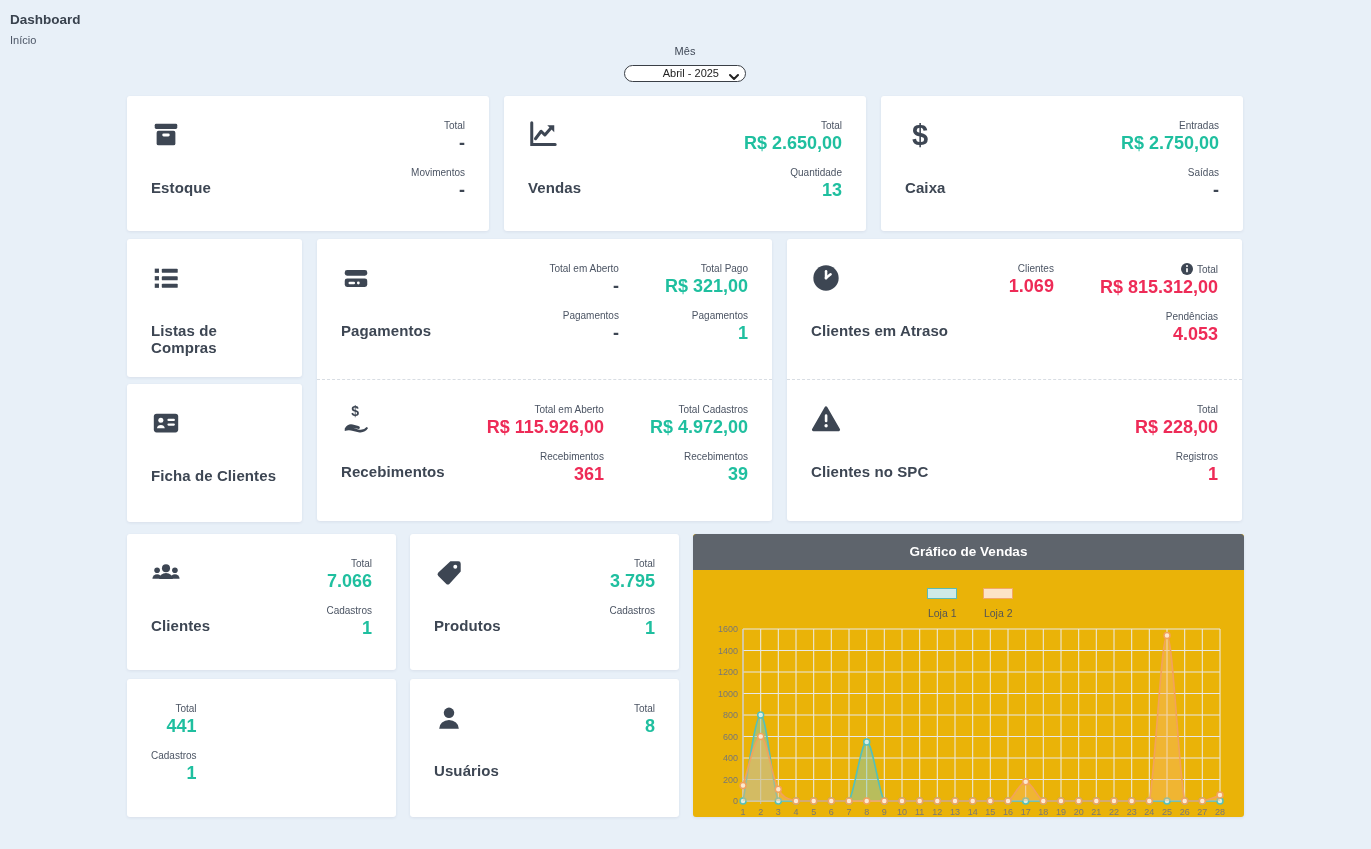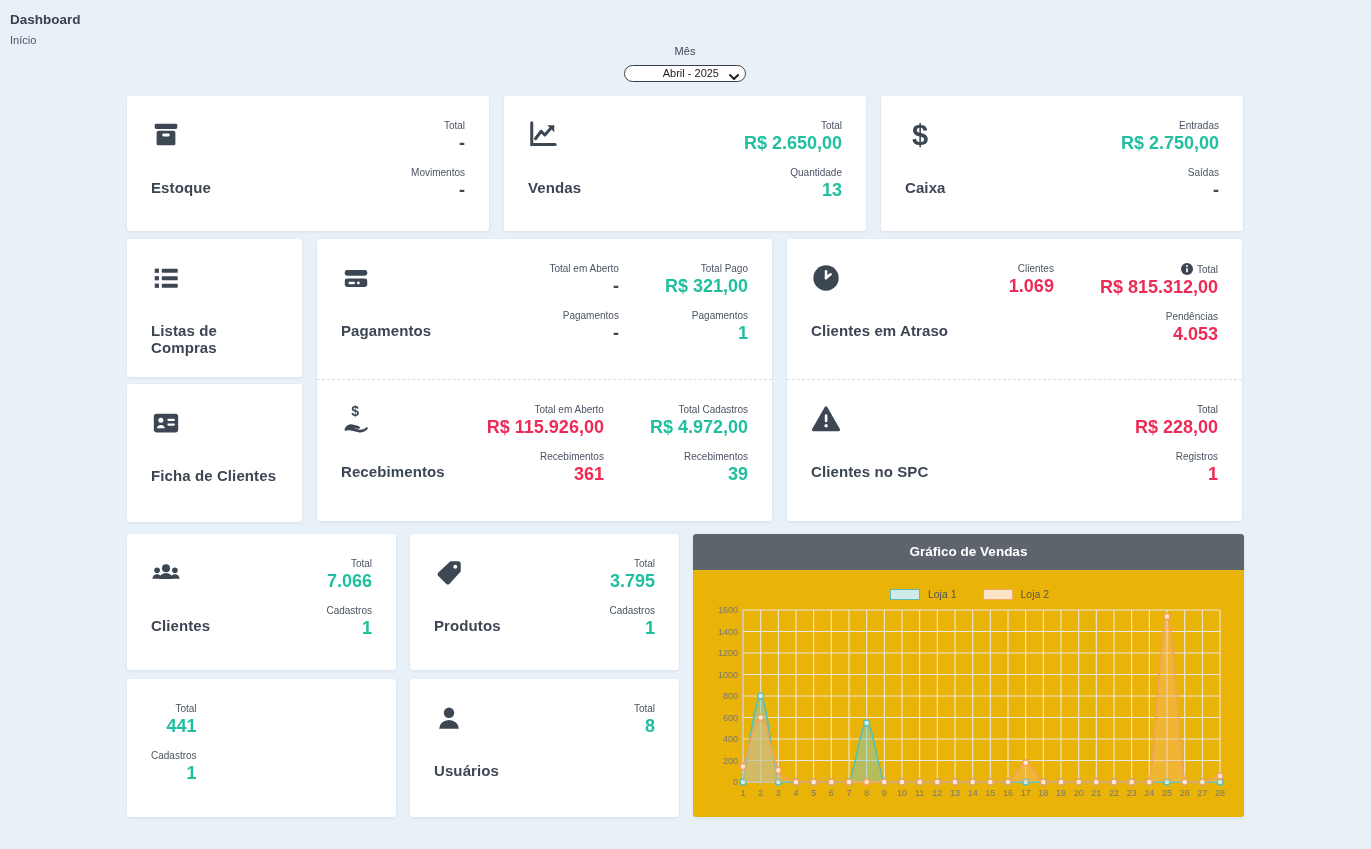--- a/index.html
+++ b/index.html
@@ -46,21 +46,21 @@
   .split { padding:0; display:block; }
   .half { height:141px; padding:24px 24px; display:flex; justify-content:space-between; }
   .half.first { border-bottom:1px dashed #d8dde3; }
 
   .chart-card { grid-column:3; grid-row:1 / span 2; background:#eab308; border-radius:3px;
     box-shadow:0 1px 3px rgba(50,70,100,.09); overflow:hidden; }
   .chart-header { background:var(--chart-header); color:#fff; font-size:13.5px; font-weight:bold;
     text-align:center; height:36px; line-height:36px; border-radius:3px 3px 0 0; }
   .chart-body { padding:12px 10px 4px 12px; }
   .legend { display:flex; justify-content:center; gap:26px; margin:6px 0 2px; }
-  .legend-item { display:flex; align-items:center; gap:8px; font-size:10.5px; color:#555; }
+  .legend-item { display:flex; align-items:flex-end; gap:8px; font-size:10.5px; color:#555;flex-direction:column; }
   .swatch { width:30px; height:11px; }
   .swatch.s1 { background:#cfeae7; border:1px solid #5cbab3; }
   .swatch.s2 { background:#fce4c6; border:1px solid #f2a966; }
   .tick { font-size:9px; fill:#777; font-family:"Liberation Sans",sans-serif; }
 
   .info-badge svg { display:block; }
 </style>
 </head>
 <body>
 

